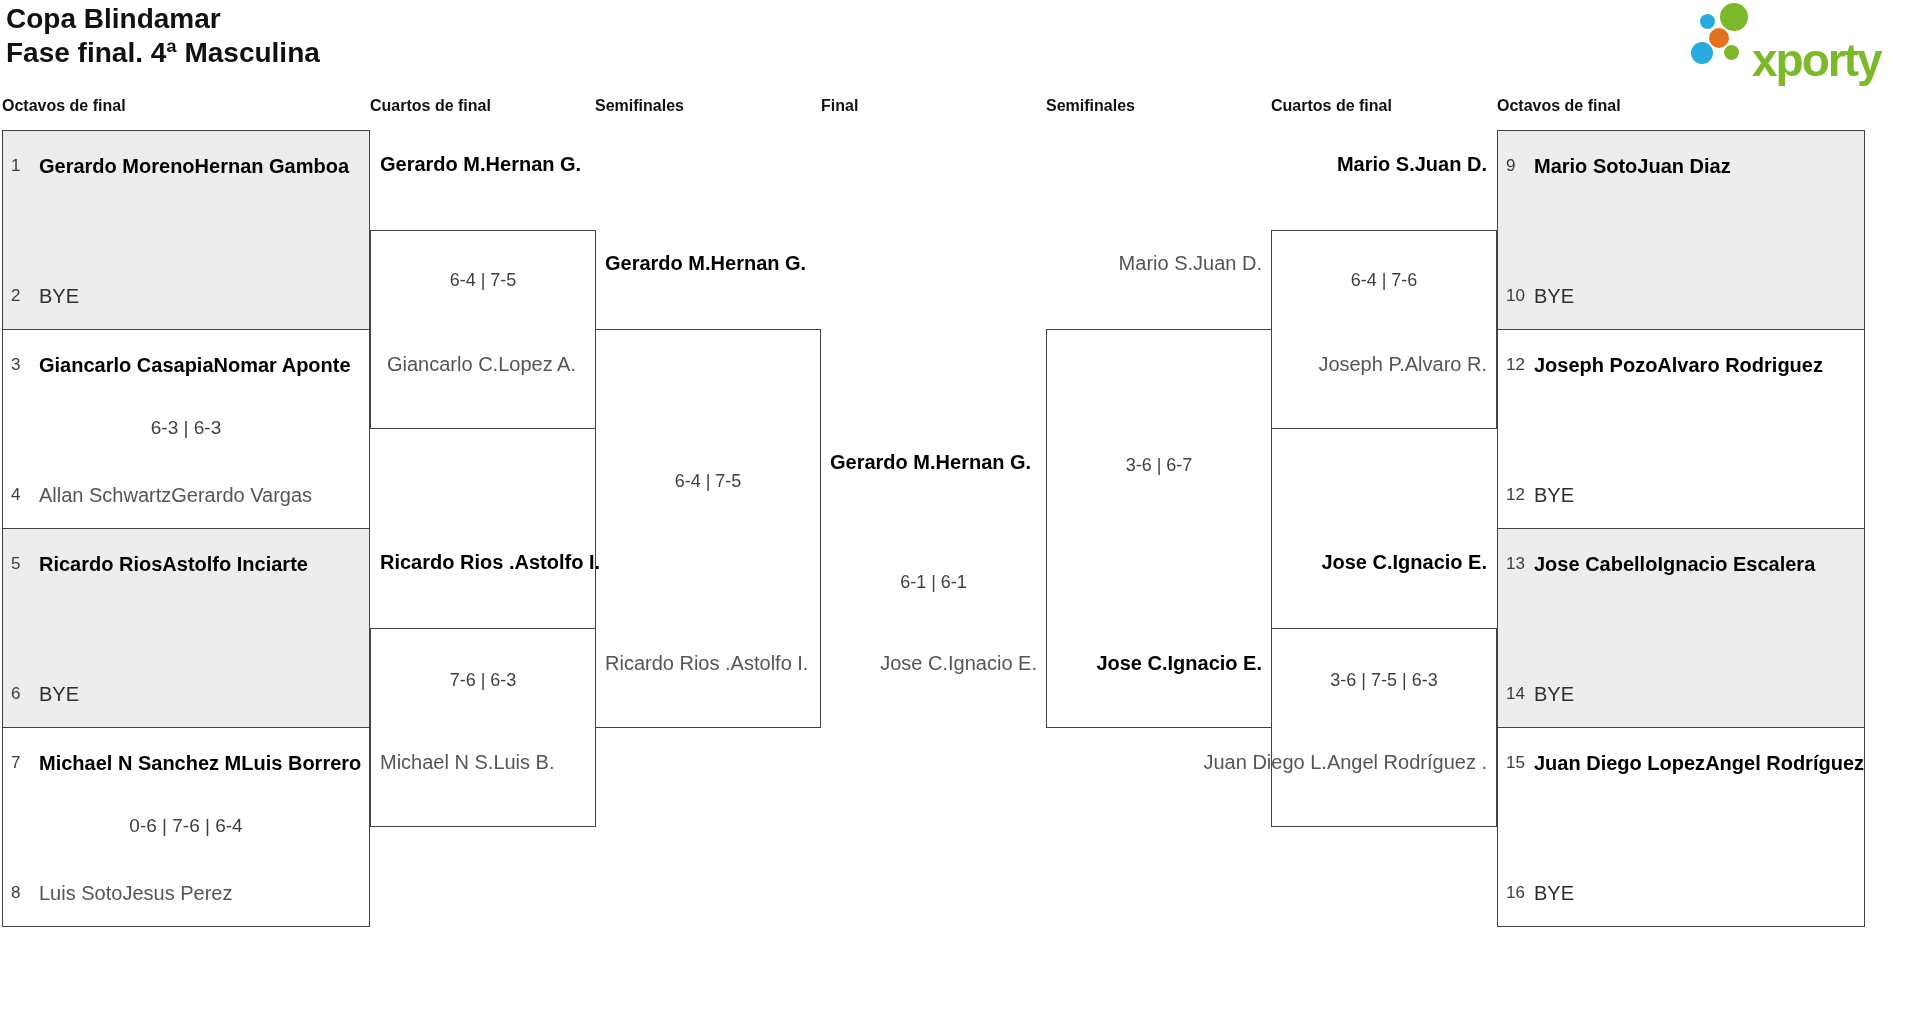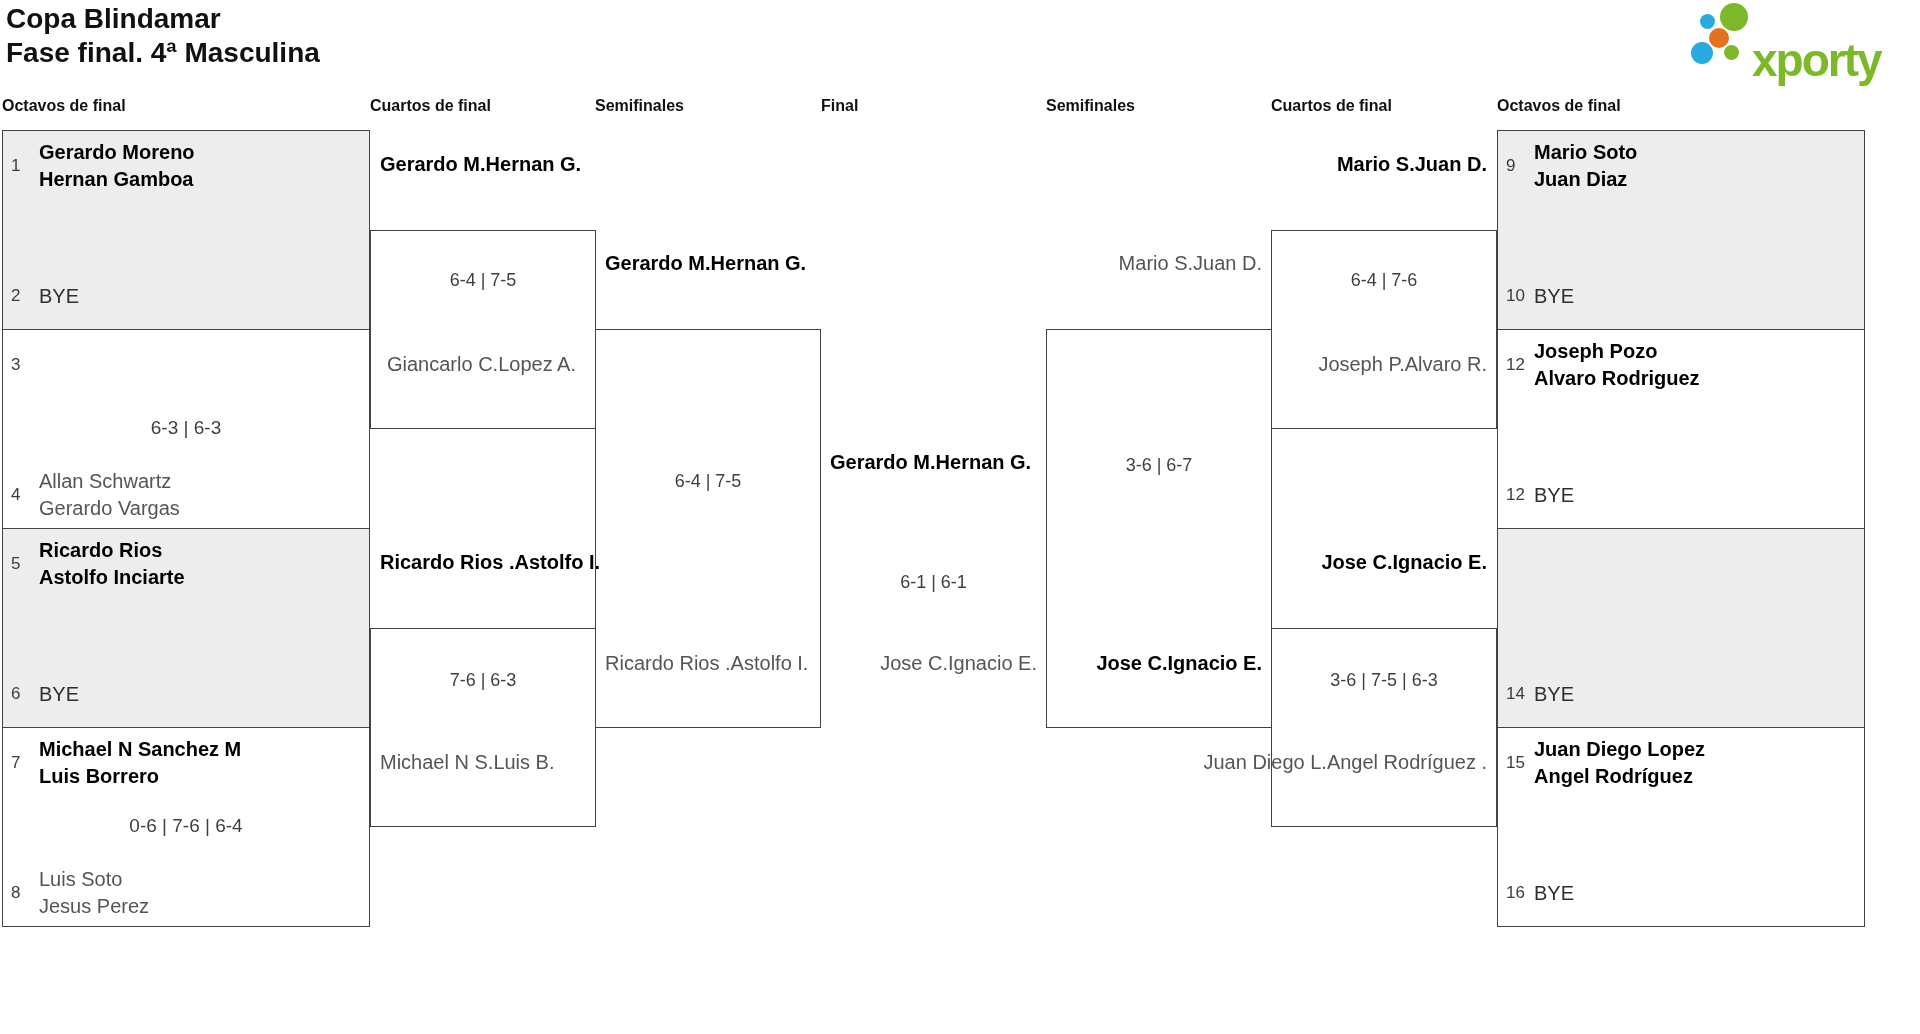--- a/index.html
+++ b/index.html
@@ -19,21 +19,21 @@
                text-align:left;line-height:20px;}
 
   
   .obox{position:absolute;width:368px;height:200px;border:1px solid #434343;
         box-sizing:border-box;background:#fff;}
   .obox.gray{background:#ededed;}
   .team{position:absolute;left:8px;right:8px;height:54px;display:flex;align-items:center;}
   .t1{top:8px;}
   .t2{bottom:6px;}
   .team .seed{width:28px;flex:none;font-size:17px;color:#3c3c3c;}
-  .names{display:flex;flex-direction:column;}
+  .names{display:flex;}
   .names span{font-size:20px;line-height:27px;white-space:nowrap;}
   .winner span{font-weight:700;color:#000;}
   .reg span{color:#555;}
   .bye span{color:#2e2e2e;}
   .oscore{position:absolute;left:0;right:0;top:87px;text-align:center;
           font-size:19px;color:#3f3f3f;}
 
   
   .cbox{position:absolute;border:1px solid #434343;box-sizing:border-box;background:transparent;}
   .clabel{position:absolute;display:flex;flex-direction:row;}
@@ -82,20 +82,24 @@
       <div class="names bye">
         <span>BYE</span>
           <span></span>
       </div>
     </div>
   </div>
 
   <div class="obox" style="left:2px;top:329px;">
     <div class="team t1">
       <span class="seed">3</span>
+      <div class="names winner">
+        <span>Giancarlo Casapia</span>
+          <span>Nomar Aponte</span>
+      </div>
     </div>
     <div class="oscore">6-3 | 6-3</div>
     <div class="team t2">
       <span class="seed">4</span>
       <div class="names reg">
         <span>Allan Schwartz</span>
           <span>Gerardo Vargas</span>
       </div>
     </div>
   </div>
@@ -166,20 +170,27 @@
     <div class="team t2">
       <span class="seed">12</span>
       <div class="names bye">
         <span>BYE</span>
           <span></span>
       </div>
     </div>
   </div>
 
   <div class="obox gray" style="left:1497px;top:528px;">
+    <div class="team t1">
+      <span class="seed">13</span>
+      <div class="names winner">
+        <span>Jose Cabello</span>
+          <span>Ignacio Escalera</span>
+      </div>
+    </div>
     <div class="oscore"></div>
     <div class="team t2">
       <span class="seed">14</span>
       <div class="names bye">
         <span>BYE</span>
           <span></span>
       </div>
     </div>
   </div>
 

